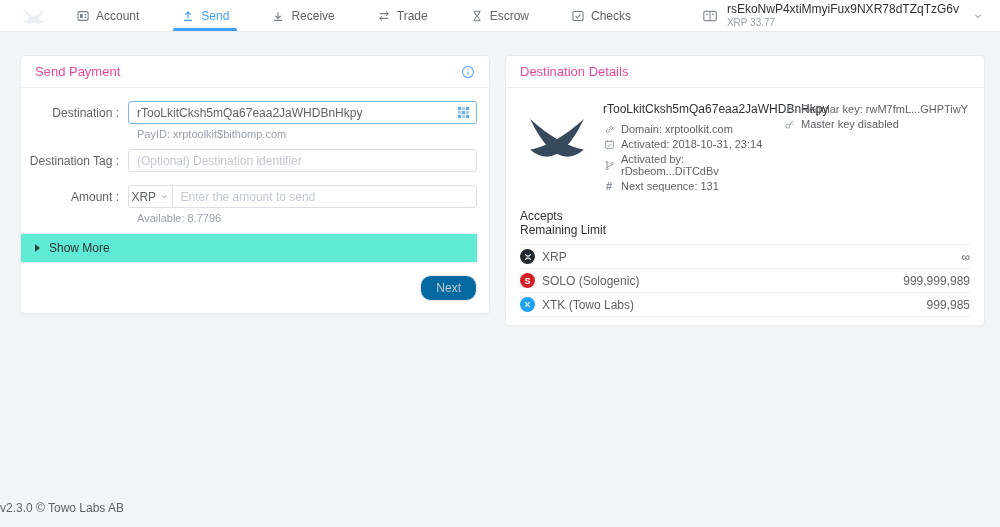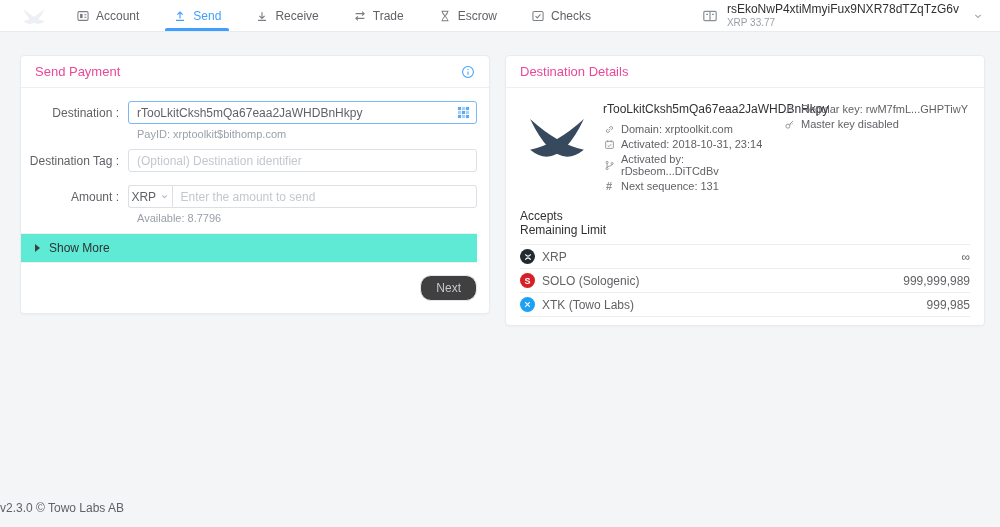--- a/index.html
+++ b/index.html
@@ -9,21 +9,21 @@
     background:#f3f5f7; color:#303133; font-size:12px;
   }
   .page { position:relative; width:1000px; height:527px; overflow:hidden; }
 
   
   .topbar {
     height:32px; background:#fff; border-bottom:1px solid #e8eaee;
     display:flex; align-items:stretch;
   }
   .logo-top { width:42px; height:26px; margin:3px 4px 0 13px; }
-  .nav { display:flex; }
+  .nav { display:flex;gap:8px; }
   .nav-item {
     display:flex; align-items:center; gap:6px; padding:0 17px;
     color:#5f6368; font-size:12px; cursor:pointer; position:relative;
   }
   .nav-item .nav-ico { display:flex; color:#7a8086; }
   .nav-item.active { color:#409eff; }
   .nav-item.active .nav-ico { color:#409eff; }
   .nav-item.active::after {
     content:""; position:absolute; left:9px; right:9px; bottom:0; height:3px;
     background:#409eff; border-radius:2px 2px 0 0;
@@ -77,21 +77,21 @@
   .cur-select .sel-chev { color:#b6bac1; display:flex; }
   .amount-group .inp { border-radius:0 3px 3px 0; }
   .show-more {
     background:#5eead4; border-top:1px solid #eceef2; border-bottom:1px solid #eceef2;
     padding:7px 14px; display:flex; align-items:center; gap:9px;
     color:#303133; font-size:12px; cursor:pointer; margin-top:4px;
   }
   .tri { width:0; height:0; border-left:5px solid #3c4043; border-top:4px solid transparent; border-bottom:4px solid transparent; }
   .panel-footer-send { display:flex; justify-content:flex-end; padding:12px 12px 12px; }
   .next-btn {
-    padding:5px 15px; font-size:12px; color:#c3c7ce; background:#404040;
+    padding:5px 15px; font-size:12px; color:#c3c7ce; background:#0369a1;
     border:1px solid #e5e8ec; border-radius:11px; cursor:not-allowed;
     font-family:"Liberation Sans","DejaVu Sans",sans-serif;
   }
 
   
   .details-body { display:flex; padding:14px 14px 6px; }
   .big-logo { width:64px; height:64px; margin:3px 14px 0 5px; flex:none; }
   .details-mid { flex:1; min-width:0; }
   .dd-address { font-size:12px; color:#303133; margin-bottom:7px; }
   .fact-line { display:flex; align-items:center; gap:6px; color:#606266; font-size:11px; margin-bottom:3px; }

